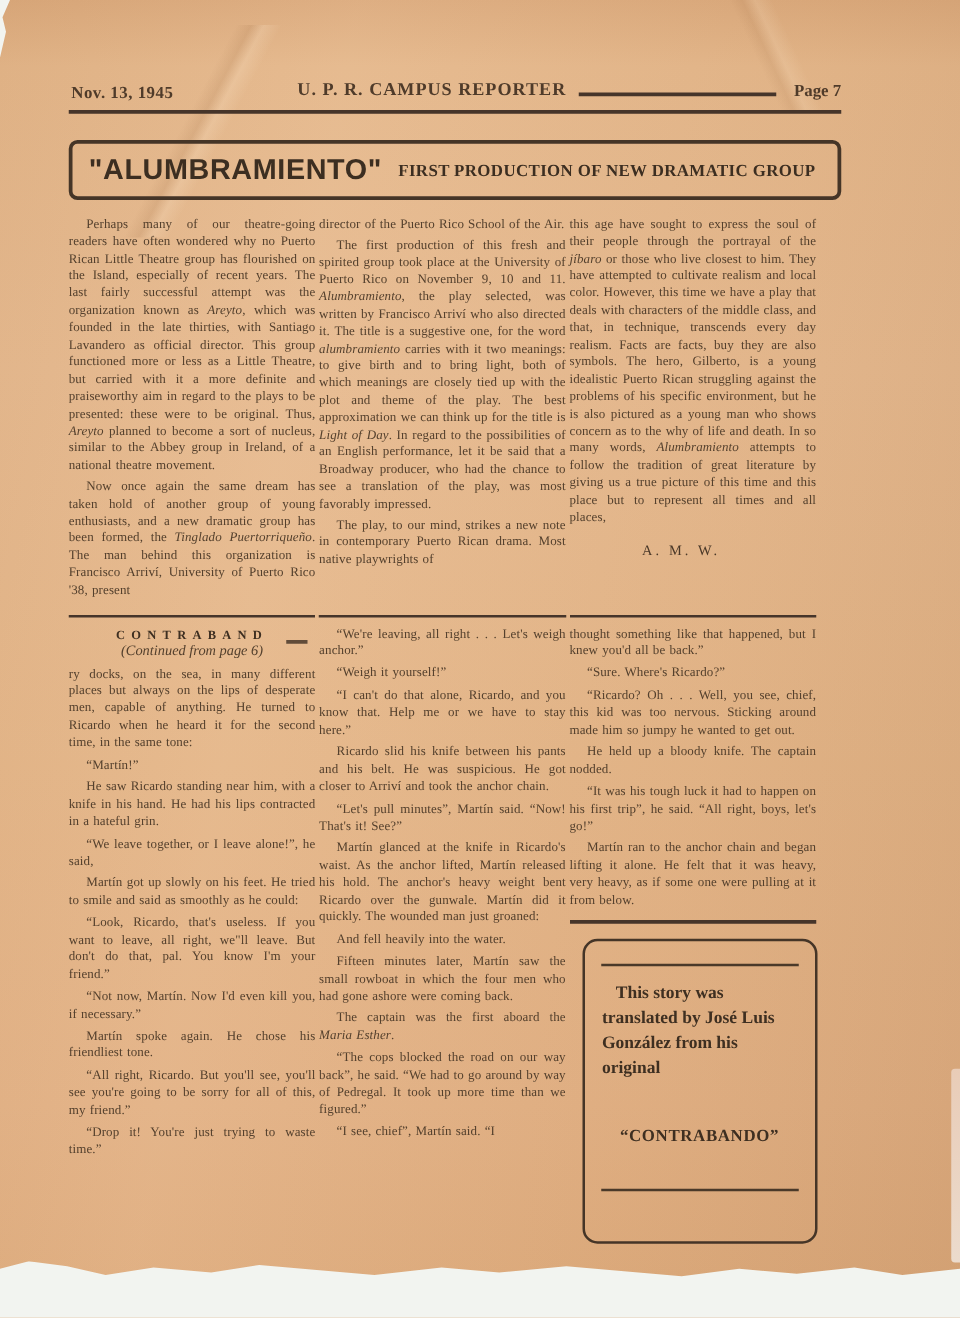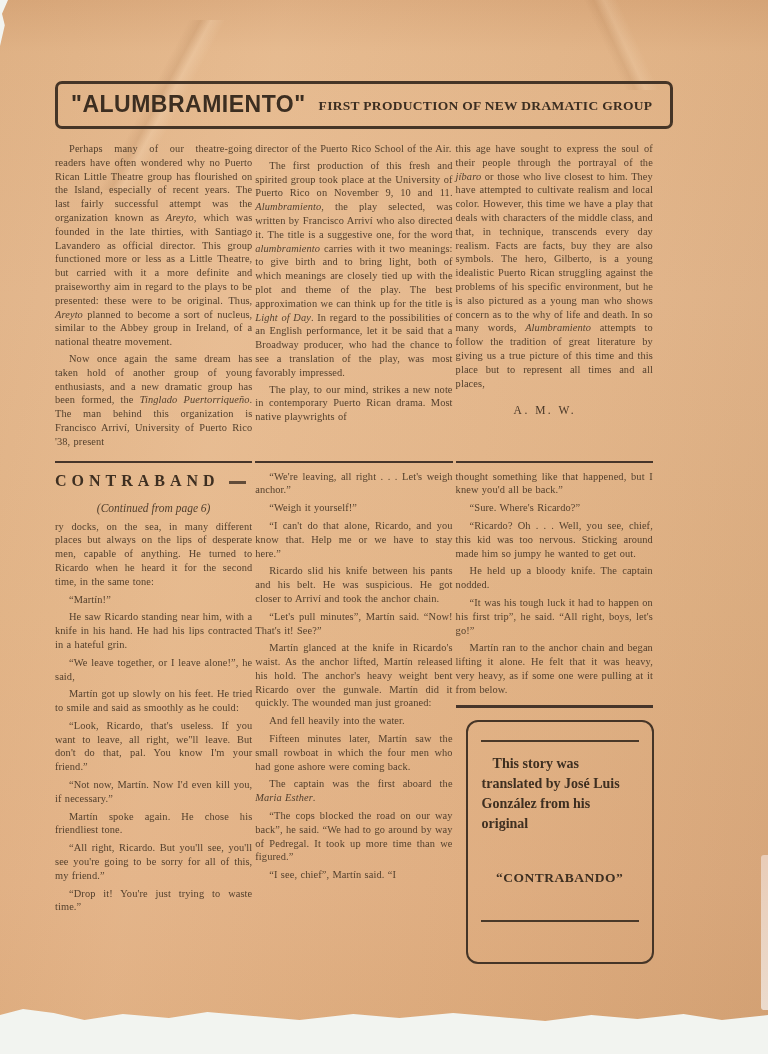--- a/index.html
+++ b/index.html
@@ -84,23 +84,23 @@
   .signature {
     margin: 14px 0 0 58px;
     font-size: 11.5px; letter-spacing: 2.5px;
     color: #4a3828;
   }
   
   .article2 { margin-top: 9px; }
   .article2 .col { border-top: 2.5px solid #46352a; padding-top: 7px; }
   .article2 .col.c1 { padding-top: 9px; }
   .story-head {
-    position: relative; 
-    font-weight: bold; font-size: 16px; letter-spacing: 5px;
-    color: #3e2f21; margin-bottom: 12px;
+    position: relative; text-align: center;
+    font-weight: bold; font-size: 10px; letter-spacing: 5px;
+    color: #3e2f21; margin-bottom: 1px;
   }
   .ink-dash {
     position: absolute; right: 6px; top: 9px;
     width: 17px; height: 3.5px; background: #4a382a; opacity: .85;
   }
   .continued {
     text-align: center; font-style: italic; font-size: 11.5px;
     margin-bottom: 6px; color: #54402d;
   }
   
@@ -144,20 +144,27 @@
 </head>
 <body>
 
 <div class="scan">
   <div class="paper">
     <div class="crease-a"></div>
     <div class="crease-b"></div>
 
     <div class="content">
 
+      <div class="masthead">
+        <span class="mh-date">Nov. 13, 1945</span>
+        <span class="mh-title">U. P. R.  CAMPUS  REPORTER</span>
+        <span class="mh-page">Page 7</span>
+        <div class="mh-midrule"></div>
+        <div class="mh-rule"></div>
+      </div>
 
       <div class="headline-box">
         <span class="headline-main">"ALUMBRAMIENTO"</span>
         <span class="headline-sub">FIRST PRODUCTION OF NEW DRAMATIC GROUP</span>
       </div>
 
       <div class="cols article1">
         <div class="col">
           <p class="body">Perhaps many of our theatre-going readers have often wondered why no Puerto Rican Little Theatre group has flourished on the Island, especially of recent years. The last fairly successful attempt was the organization known as <i>Areyto</i>, which was founded in the late thirties, with Santiago Lavandero as official director. This group functioned more or less as a Little Theatre, but carried with it a more definite and praiseworthy aim in regard to the plays to be presented: these were to be original. Thus, <i>Areyto</i> planned to become a sort of nucleus, similar to the Abbey group in Ireland, of a national theatre movement.</p>
           <p class="body">Now once again the same dream has taken hold of another group of young enthusiasts, and a new dramatic group has been formed, the <i>Tinglado Puertorriqueño</i>. The man behind this organization is Francisco Arriví, University of Puerto Rico '38, present</p>

